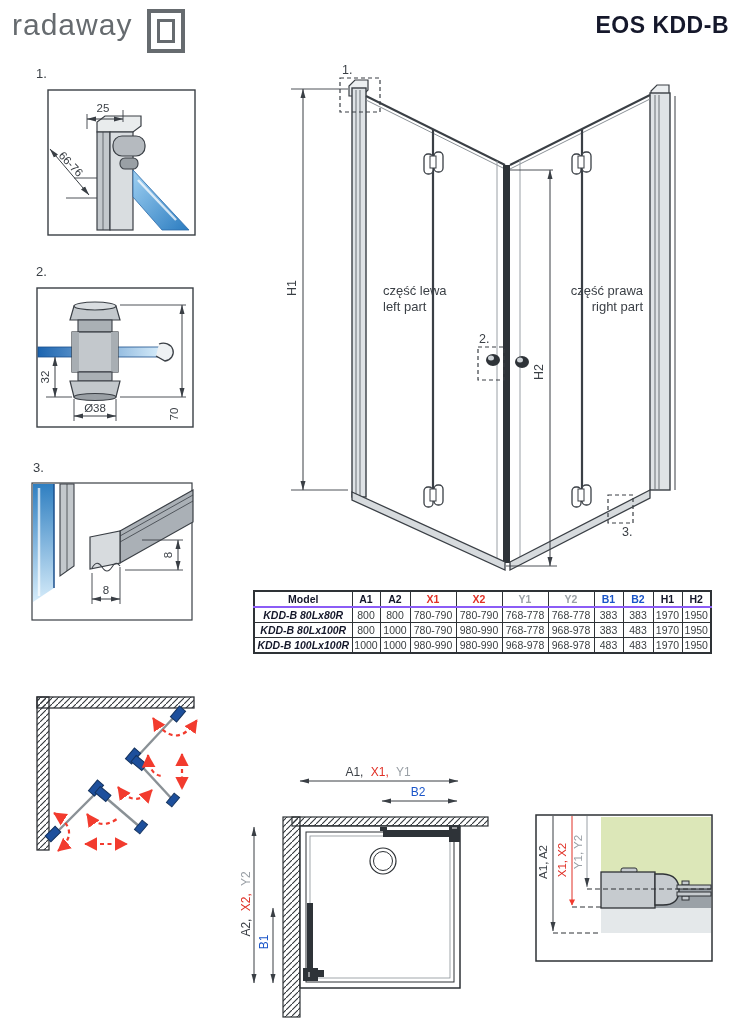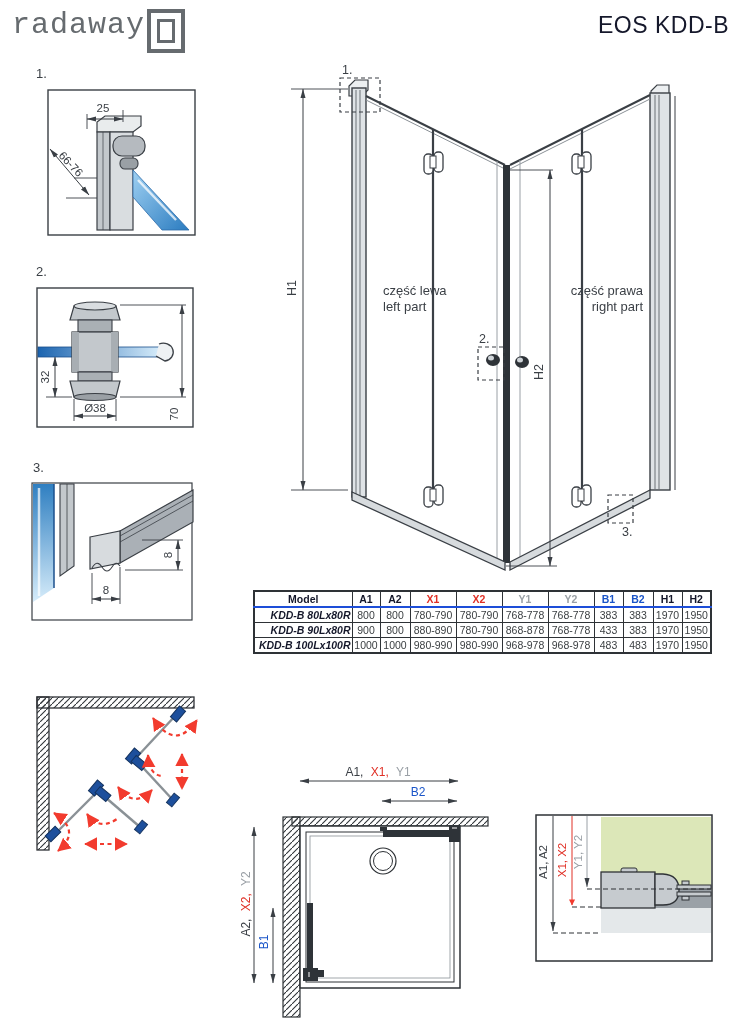--- a/index.html
+++ b/index.html
@@ -1,33 +1,33 @@
 <!DOCTYPE html>
 <html><head>
 <meta charset="utf-8">
 <style>
   html,body{margin:0;padding:0;background:#fff;}
   body{width:737px;height:1026px;position:relative;overflow:hidden;
        font-family:"Liberation Sans",sans-serif;color:#3a3f45;}
   .abs{position:absolute;}
   
-  .logo-text{left:12px;top:8px;font-size:30px;color:#666b6f;letter-spacing:1px;font-family:Liberation Mono, monospace;}
+  .logo-text{left:12px;top:8px;font-size:30px;color:#666b6f;letter-spacing:1px;}
   .logo-icon{left:147px;top:9px;width:30px;height:36px;border:4px solid #666b6f;
              display:flex;align-items:center;justify-content:center;}
   .logo-icon-inner{width:12px;height:18px;border:3px solid #666b6f;}
-  .page-title{right:8px;top:12px;font-size:23px;font-weight:normal;color:#15182b;letter-spacing:.5px;}
+  .page-title{right:8px;top:12px;font-size:23px;font-weight:bold;color:#15182b;letter-spacing:.5px;}
   
   .marker-label{font-size:13px;color:#3a3f45;}
   
   table.spec{position:absolute;left:253px;top:590px;border-collapse:collapse;
              border:2px solid #2e3236;font-size:10.5px;table-layout:fixed;}
   table.spec th,table.spec td{border:1px solid #2e3236;text-align:center;
              height:14px;padding:0 1px;color:#3c4043;overflow:hidden;white-space:nowrap;}
-  table.spec th{font-weight:bold;color:#14172a;border-bottom:2px solid #1d4ed8;}
-  table.spec td.model{font-weight:bold;font-style:italic;color:#14172a;text-align:right;}
+  table.spec th{font-weight:bold;color:#14172a;border-bottom:2px solid #8b5cf6;}
+  table.spec td.model{font-weight:bold;font-style:italic;color:#14172a;}
   th.c-red{color:#e03026!important;}
   th.c-blue{color:#1a55c8!important;}
   th.c-gray{color:#9aa0a6!important;}
   svg text{font-family:"Liberation Sans",sans-serif;}
 </style>
 </head>
 <body>
 
 <svg width="0" height="0" style="position:absolute">
   <defs>
@@ -269,29 +269,29 @@
         <td>780-790</td>
         <td>780-790</td>
         <td>768-778</td>
         <td>768-778</td>
         <td>383</td>
         <td>383</td>
         <td>1970</td>
         <td>1950</td>
       </tr>
       <tr>
-        <td class="model">KDD-B 90Lx80R</td>
-        <td>900</td>
+        <td class="model">KDD-B 80Lx100R</td>
         <td>800</td>
-        <td>880-890</td>
+        <td>1000</td>
         <td>780-790</td>
-        <td>868-878</td>
+        <td>980-990</td>
         <td>768-778</td>
-        <td>433</td>
+        <td>968-978</td>
         <td>383</td>
+        <td>483</td>
         <td>1970</td>
         <td>1950</td>
       </tr>
       <tr>
         <td class="model">KDD-B 100Lx100R</td>
         <td>1000</td>
         <td>1000</td>
         <td>980-990</td>
         <td>980-990</td>
         <td>968-978</td>

